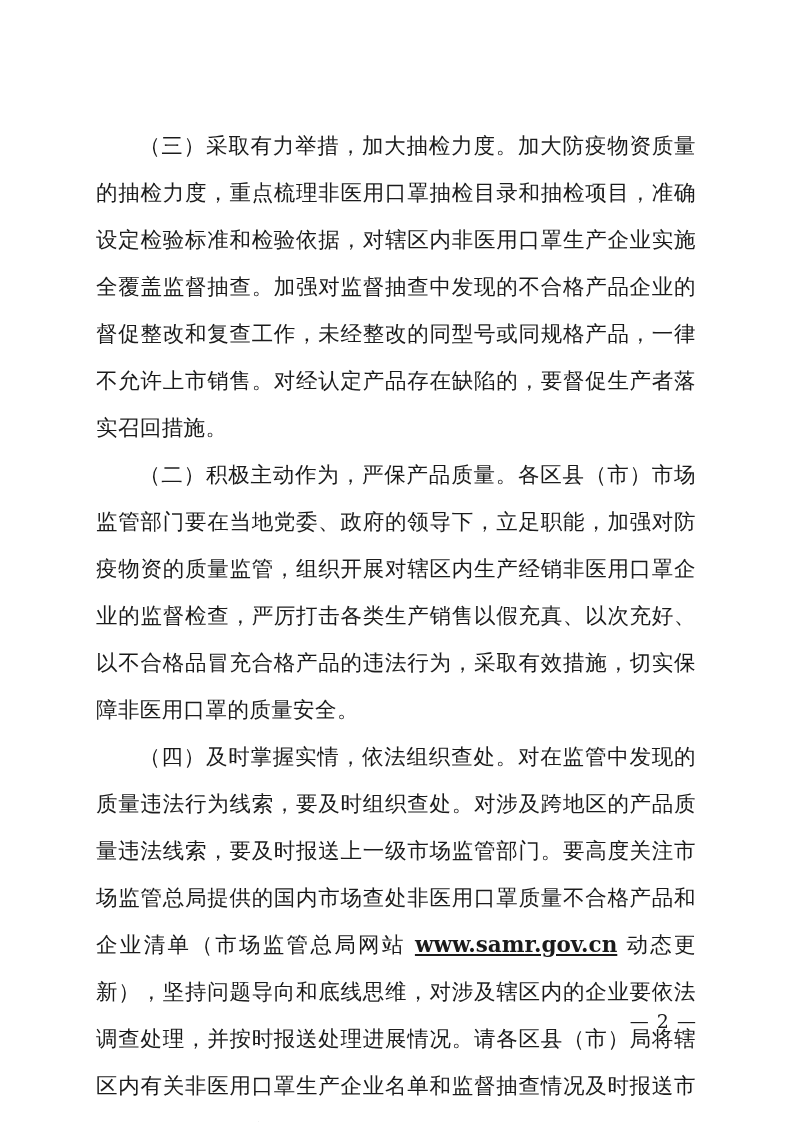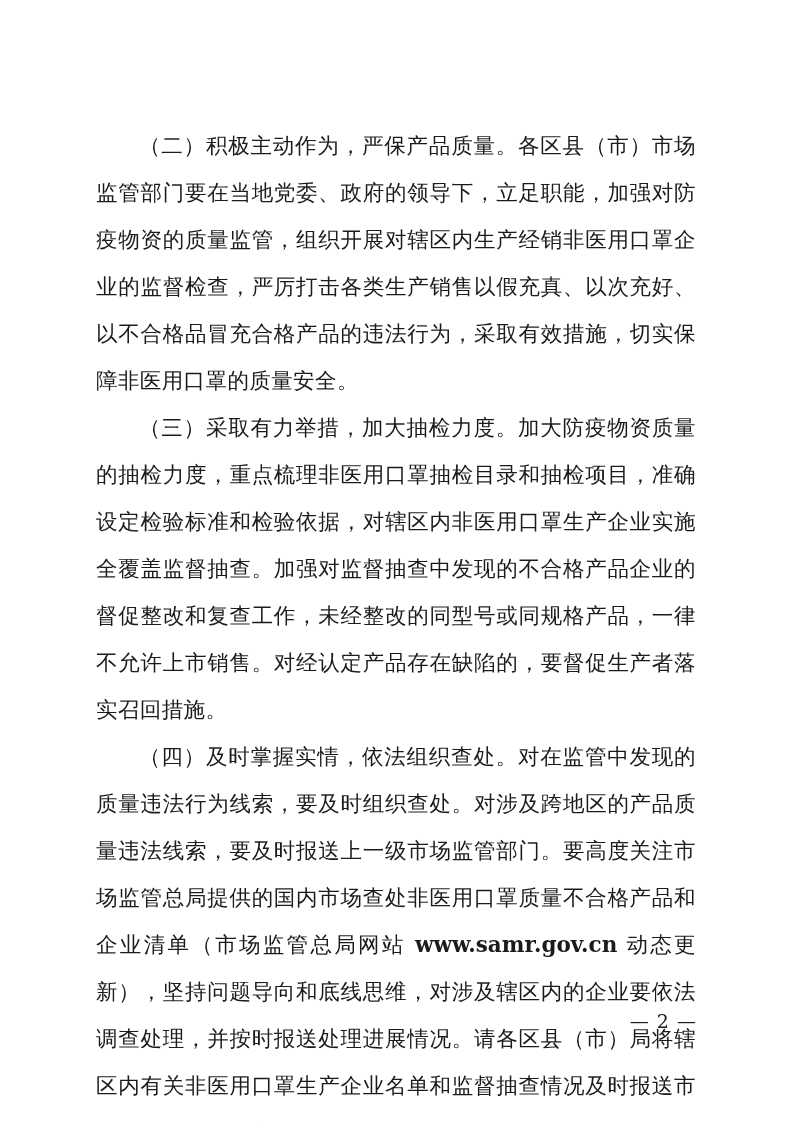--- a/index.html
+++ b/index.html
@@ -32,41 +32,42 @@
     margin: 0 0 0 0;
     text-indent: 43px;
   }
   .para + .para {
     margin-top: 0px;
   }
   .latin {
     font-family: "DejaVu Serif", "Liberation Serif", serif;
     font-weight: bold;
     letter-spacing: 0px;
+    text-decoration: underline;
   }
   .page-number {
     position: absolute;
     right: 96px;
     top: 1010px;
     font-size: 19px;
     color: #1b1b1b;
     font-family: "DejaVu Serif", "Liberation Serif", serif;
     letter-spacing: 1px;
   }
 </style>
 </head>
 <body>
 
 <div class="page">
 
   <div class="content">
 
+    <p class="para">（三）采取有力举措，加大抽检力度。加大防疫物资质量的抽检力度，重点梳理非医用口罩抽检目录和抽检项目，准确设定检验标准和检验依据，对辖区内非医用口罩生产企业实施全覆盖监督抽查。加强对监督抽查中发现的不合格产品企业的督促整改和复查工作，未经整改的同型号或同规格产品，一律不允许上市销售。对经认定产品存在缺陷的，要督促生产者落实召回措施。</p>
+
     <p class="para">（二）积极主动作为，严保产品质量。各区县（市）市场监管部门要在当地党委、政府的领导下，立足职能，加强对防疫物资的质量监管，组织开展对辖区内生产经销非医用口罩企业的监督检查，严厉打击各类生产销售以假充真、以次充好、以不合格品冒充合格产品的违法行为，采取有效措施，切实保障非医用口罩的质量安全。</p>
-
-    <p class="para">（三）采取有力举措，加大抽检力度。加大防疫物资质量的抽检力度，重点梳理非医用口罩抽检目录和抽检项目，准确设定检验标准和检验依据，对辖区内非医用口罩生产企业实施全覆盖监督抽查。加强对监督抽查中发现的不合格产品企业的督促整改和复查工作，未经整改的同型号或同规格产品，一律不允许上市销售。对经认定产品存在缺陷的，要督促生产者落实召回措施。</p>
 
     <p class="para"><span>（四）及时掌握实情，依法组织查处。对在监管中发现的质量违法行为线索，要及时组织查处。对涉及跨地区的产品质量违法线索，要及时报送上一级市场监管部门。要高度关注市场监管总局提供的国内市场查处非医用口罩质量不合格产品和企业清单（市场监管总局网站 </span><span class="latin">www.samr.gov.cn</span><span> 动态更新），坚持问题导向和底线思维，对涉及辖区内的企业要依法调查处理，并按时报送处理进展情况。请各区县（市）局将辖区内有关非医用口罩生产企业名单和监督抽查情况及时报送市局产品质量监督安全</span></p>
 
   </div>
 
   <div class="page-number">— 2 —</div>
 
 </div>
 
 </body></html>

